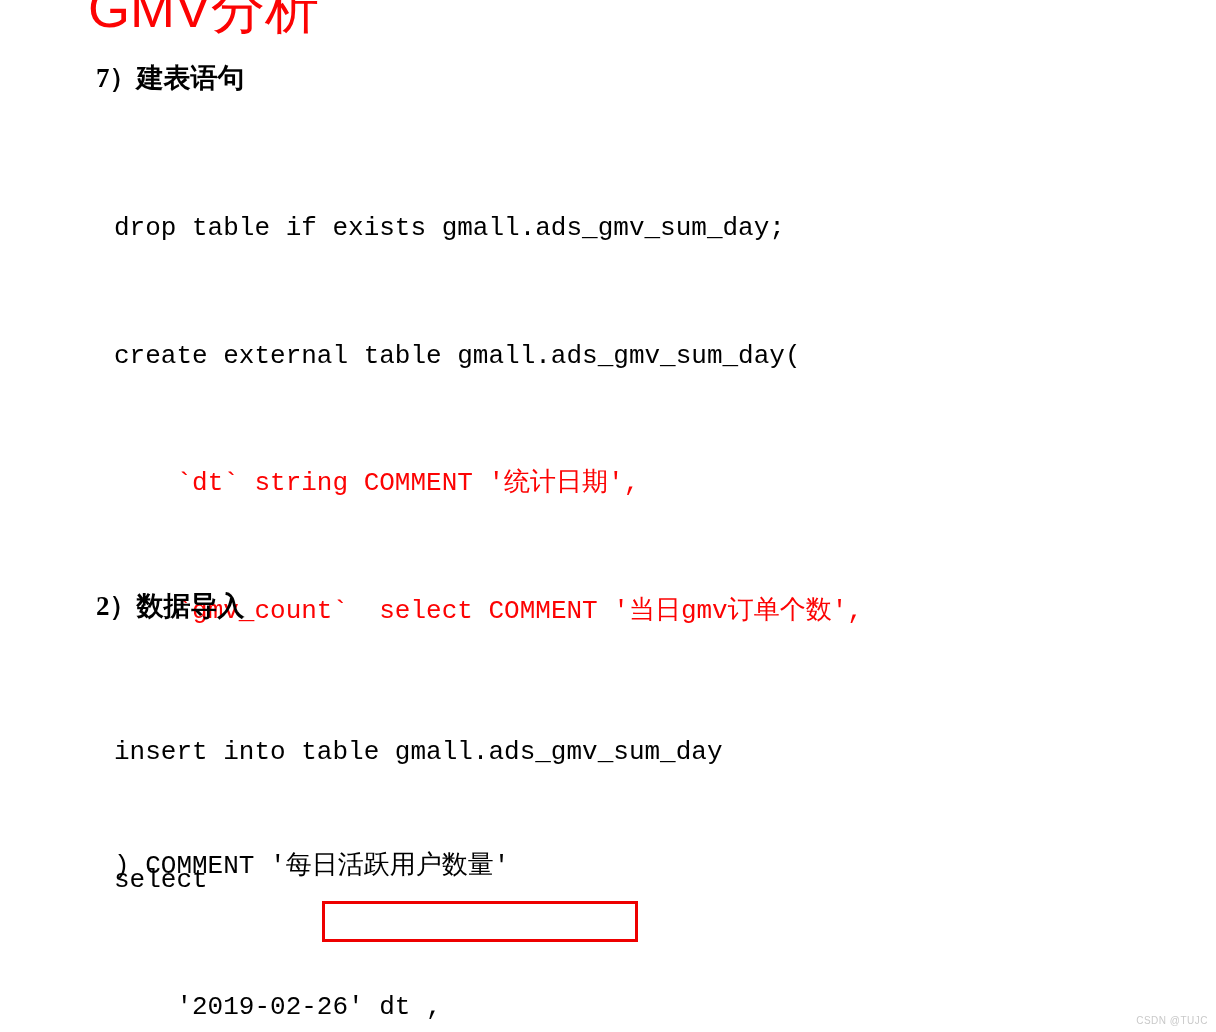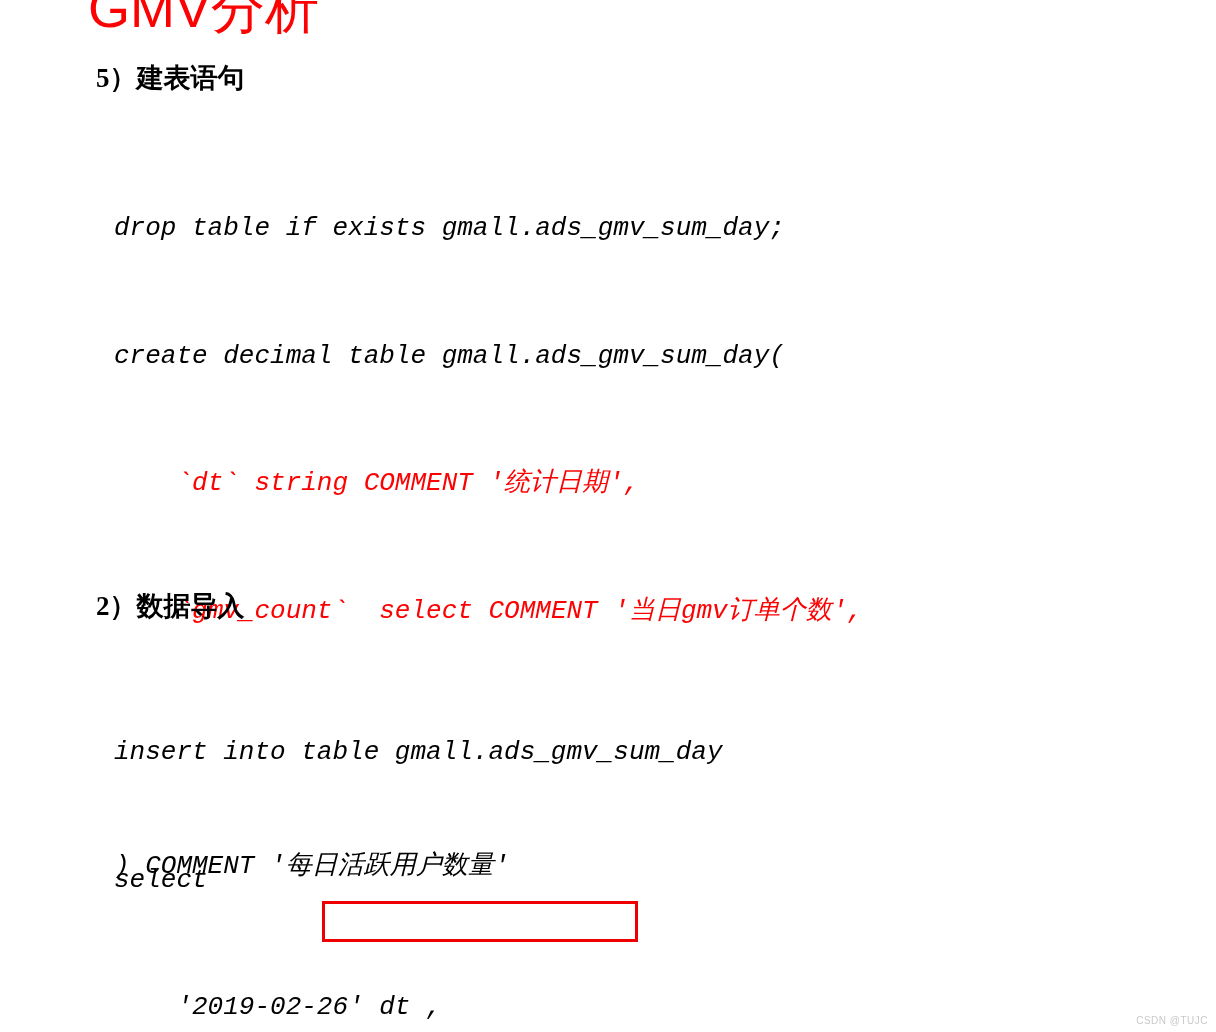--- a/index.html
+++ b/index.html
@@ -49,21 +49,21 @@
     font-family: "Liberation Mono", "DejaVu Sans Mono", monospace;
     font-size: 26px;
     line-height: 42.5px;
     white-space: pre;
     color: #000000;
     letter-spacing: 0px;
   }
   #code-create { top: 122px; }
   #code-insert { top: 646px; }
 
-  .code-line { white-space: pre; height: 42.5px; font-style: italic; }
+  .code-line { white-space: pre; height: 42.5px; }
   .red { color: #fc0303; margin-top: 14px; }
   .blk { color: #000000; }
 
   
   #highlight-box {
     position: absolute;
     left: 322px;
     top: 901px;
     width: 316px;
     height: 41px;
@@ -82,25 +82,25 @@
     font-size: 10px;
     letter-spacing: 0.5px;
     white-space: nowrap;
   }
 </style>
 </head>
 <body>
 
 <div id="page-title">GMV分析</div>
 
-<div id="heading-1" class="section-heading">5）建表语句</div>
+<div id="heading-1" class="section-heading">7）建表语句</div>
 
 <div id="code-create" class="code-block">
   <div class="code-line"><span class="blk">drop table if exists gmall.ads_gmv_sum_day;</span><span class="red"></span></div>
-  <div class="code-line"><span class="blk">create decimal table gmall.ads_gmv_sum_day(</span><span class="red"></span></div>
+  <div class="code-line"><span class="blk">create external table gmall.ads_gmv_sum_day(</span><span class="red"></span></div>
   <div class="code-line"><span class="blk">    </span><span class="red">`dt` string COMMENT '统计日期',</span></div>
   <div class="code-line"><span class="blk">    </span><span class="red">`gmv_count`  select COMMENT '当日gmv订单个数',</span></div>
   <div class="code-line"><span class="blk">    </span></div>
   <div class="code-line"><span class="blk">) COMMENT '每日活跃用户数量'</span><span class="red"></span></div>
   
   
   
 </div>
 
 <div id="heading-2" class="section-heading">2）数据导入</div>

